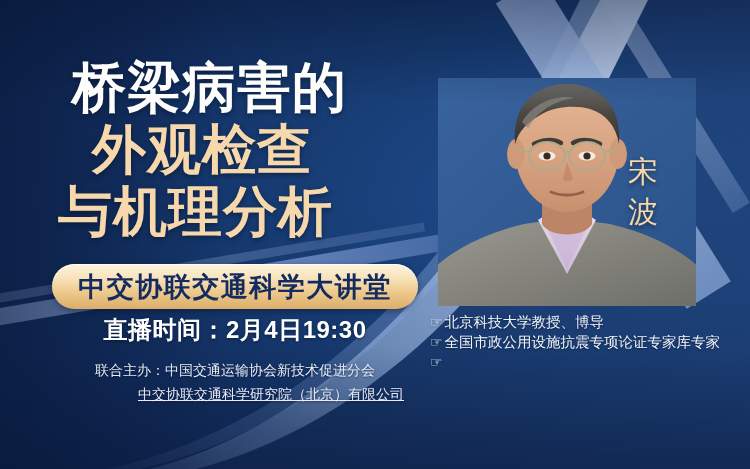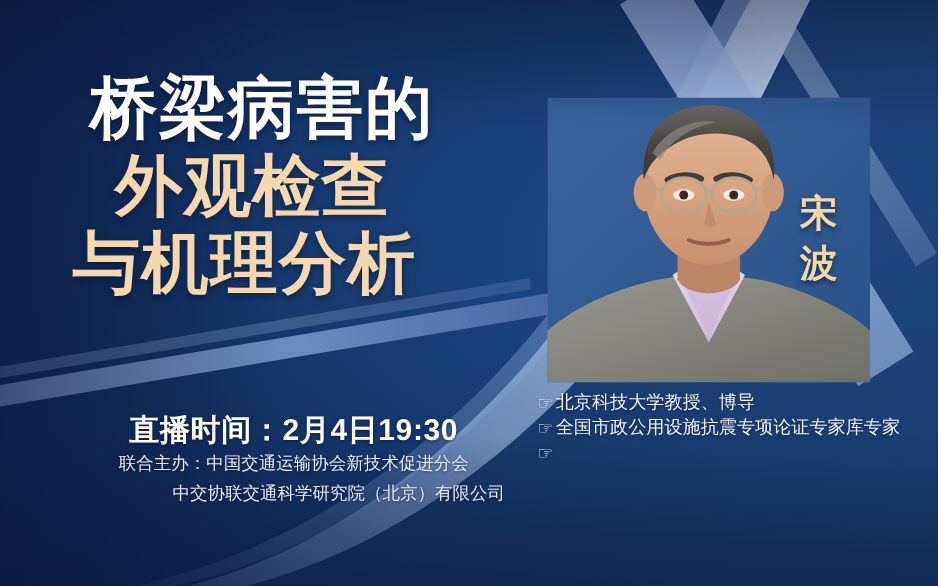--- a/index.html
+++ b/index.html
@@ -6,21 +6,21 @@
   html,body{margin:0;padding:0;background:#0e2352;}
   body{
     font-family:"Liberation Sans","DejaVu Sans",sans-serif;
     -webkit-font-smoothing:antialiased;
   }
   #poster{
     position:relative;
     width:750px;
     height:469px;
     overflow:hidden;
-    background:#0c4a6e;
+    background:#b91c1c;
   }
 
   
   .bg-base{
     position:absolute; inset:0;
     background:
       radial-gradient(120% 95% at 88% 42%, #24518f 0%, #1c4480 26%, #163a70 46%, #122e5f 68%, #0f2755 100%),
       linear-gradient(90deg,#102455 0%,#12295c 40%,#1a3d72 72%,#1e4480 100%);
   }
   .bg-vig{
@@ -115,21 +115,21 @@
     color:#132b5e;
     font-weight:bold;
     font-size:27px;
     letter-spacing:1.5px;
     white-space:nowrap;
   }
 
   
   .time{
     position:absolute;
-    left:0; top:328px;
+    left:0; top:314px;
     width:470px;
     text-align:center;
     color:#ffffff;
     font-size:24px;
     font-weight:bold;
     letter-spacing:.5px;
     white-space:nowrap;
     text-shadow:0 1px 3px rgba(5,16,40,.6);
   }
 
@@ -138,32 +138,32 @@
     position:absolute;
     left:0; top:358px;
     width:470px;
     color:#e7ecf7;
     font-size:14px;
     line-height:24px;
     text-align:center;
     white-space:nowrap;
     text-shadow:0 1px 2px rgba(5,16,40,.5);
   }
-  .org .o2{ padding-left:72px; }
+  .org .o2{ padding-left:72px;text-decoration:underline; }
 
   
   .spk-name{
     position:absolute;
     left:628px; top:152px;
     width:42px;
     color:#f3d7a6;
     font-size:30px;
-    font-weight:bold;
+    font-weight:normal;
     line-height:40px;
-    text-align:right;
+    text-align:left;
     text-shadow:0 2px 4px rgba(5,16,40,.6);
   }
 
   
   .creds{
     position:absolute;
     left:430px; top:312px;
     color:#f2f5fb;
     font-size:14.5px;
     line-height:20px;
@@ -294,20 +294,23 @@
   </div>
 
   <div class="bg-vig"></div>
 
   <div class="title-block">
     <div class="t-line t1">桥梁病害的</div>
     <div class="t-line t2">外观检查</div>
     <div class="t-line t3">与机理分析</div>
   </div>
 
+  <div class="pill">
+    <span>中交协联交通科学大讲堂</span>
+  </div>
 
   <div class="time">直播时间：2月4日19:30</div>
 
   <div class="org">
     <div class="o1">联合主办：中国交通运输协会新技术促进分会</div>
     <div class="o2">中交协联交通科学研究院（北京）有限公司</div>
   </div>
 
   <div class="spk-name">宋波</div>
 

